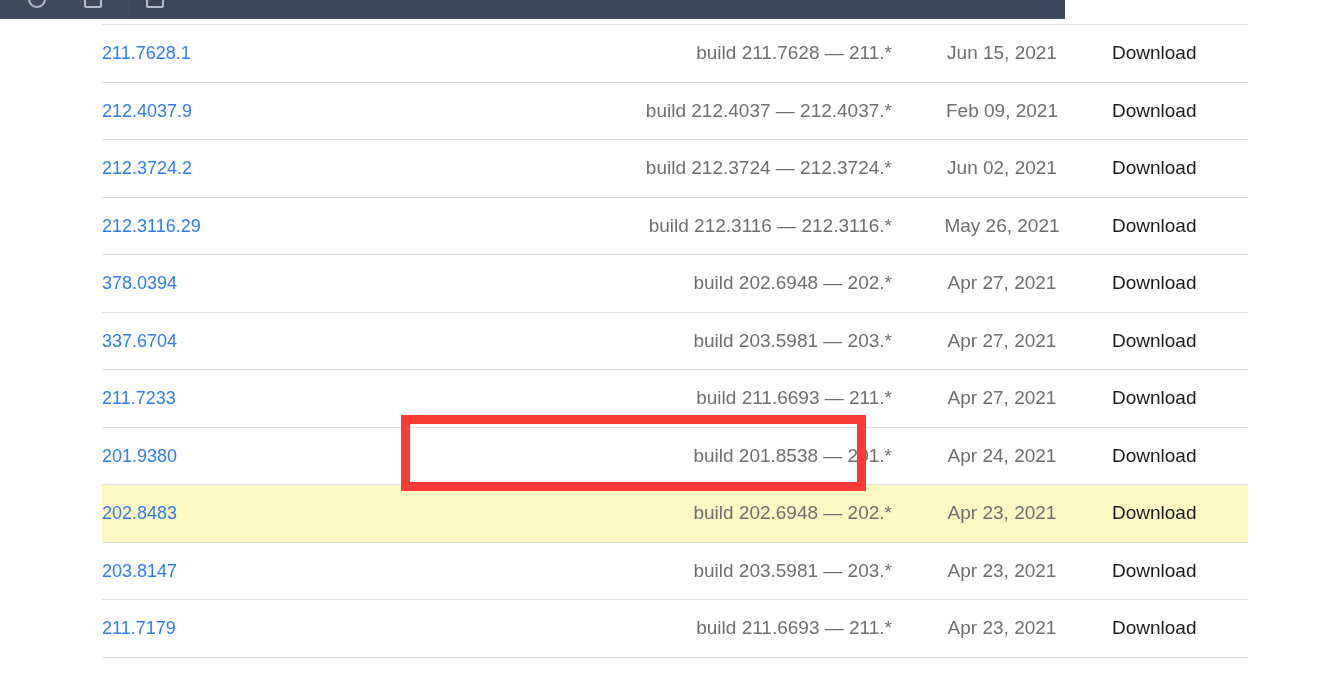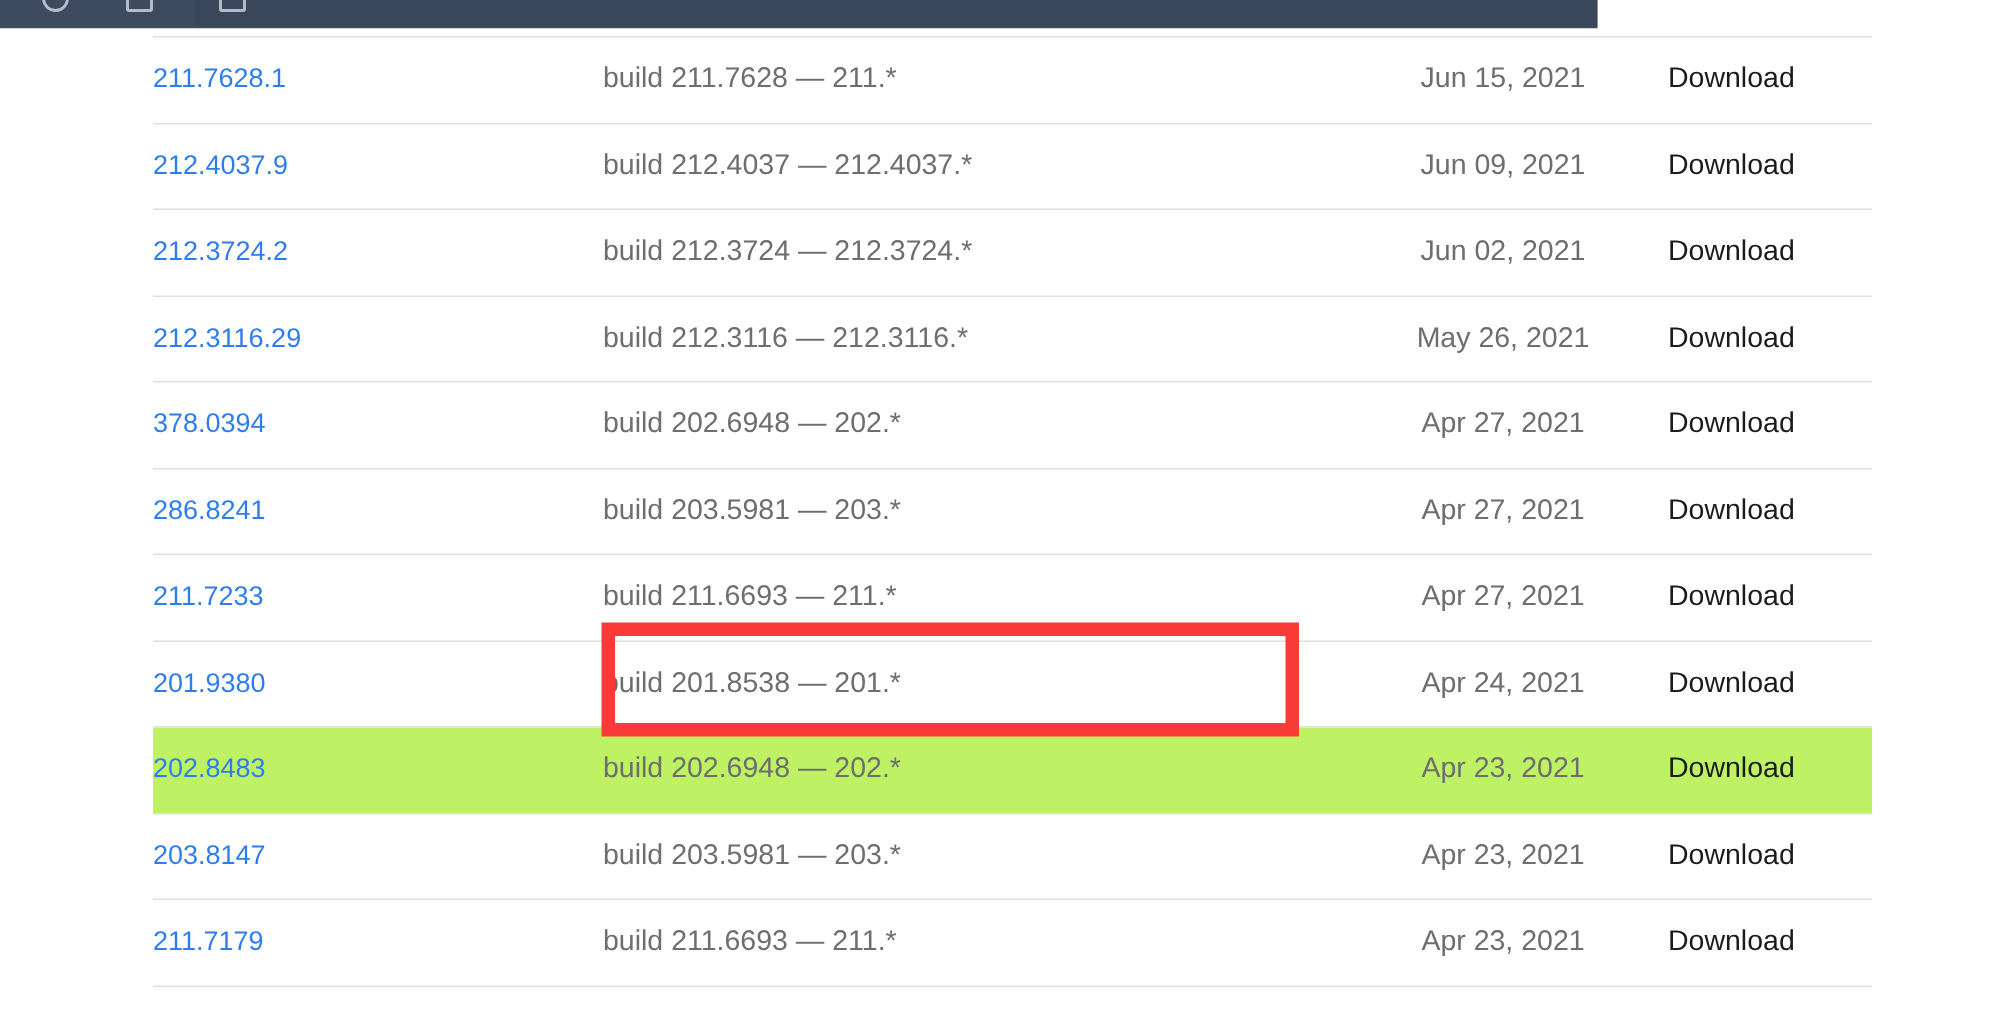--- a/index.html
+++ b/index.html
@@ -91,40 +91,40 @@
     border-top: 1px solid #e0e0e0;
     padding: 0;
     vertical-align: middle;
     font-size: 19px;
     white-space: nowrap;
   }
   .versions-table tr:last-child td {
     border-bottom: 1px solid #e0e0e0;
   }
   .versions-table tr.is-hovered td {
-    background: #bef264;
+    background: #fef9c3;
     margin-left: 16px;
   }
 
   .col-version { width: 300px; }
   .col-build   { width: 490px; }
   .col-date    { width: 220px; }
   .col-action  { width: 136px; }
 
   .cell-version {
     padding-left: 11px;
   }
   .version-link {
     color: #2e7df0;
     text-decoration: none;
     font-size: 18px;
     cursor: pointer;
   }
   .cell-build {
-    text-align: left;
+    text-align: right;
     color: #6e6e6e;
     font-size: 19px;
     padding-right: 2px;
   }
   .cell-date {
     text-align: center;
     color: #6e6e6e;
     font-size: 19px;
     padding-right: 22px;
   }
@@ -182,21 +182,21 @@
           <td class="col-action cell-action">
             <a class="download-link" href="#">Download</a>
           </td>
         </tr>
 
         <tr>
           <td class="col-version cell-version">
             <a class="version-link" href="#">212.4037.9</a>
           </td>
           <td class="col-build cell-build">build 212.4037 — 212.4037.*</td>
-          <td class="col-date cell-date">Jun 09, 2021</td>
+          <td class="col-date cell-date">Feb 09, 2021</td>
           <td class="col-action cell-action">
             <a class="download-link" href="#">Download</a>
           </td>
         </tr>
 
         <tr>
           <td class="col-version cell-version">
             <a class="version-link" href="#">212.3724.2</a>
           </td>
           <td class="col-build cell-build">build 212.3724 — 212.3724.*</td>
@@ -223,21 +223,21 @@
           </td>
           <td class="col-build cell-build">build 202.6948 — 202.*</td>
           <td class="col-date cell-date">Apr 27, 2021</td>
           <td class="col-action cell-action">
             <a class="download-link" href="#">Download</a>
           </td>
         </tr>
 
         <tr>
           <td class="col-version cell-version">
-            <a class="version-link" href="#">286.8241</a>
+            <a class="version-link" href="#">337.6704</a>
           </td>
           <td class="col-build cell-build">build 203.5981 — 203.*</td>
           <td class="col-date cell-date">Apr 27, 2021</td>
           <td class="col-action cell-action">
             <a class="download-link" href="#">Download</a>
           </td>
         </tr>
 
         <tr>
           <td class="col-version cell-version">

